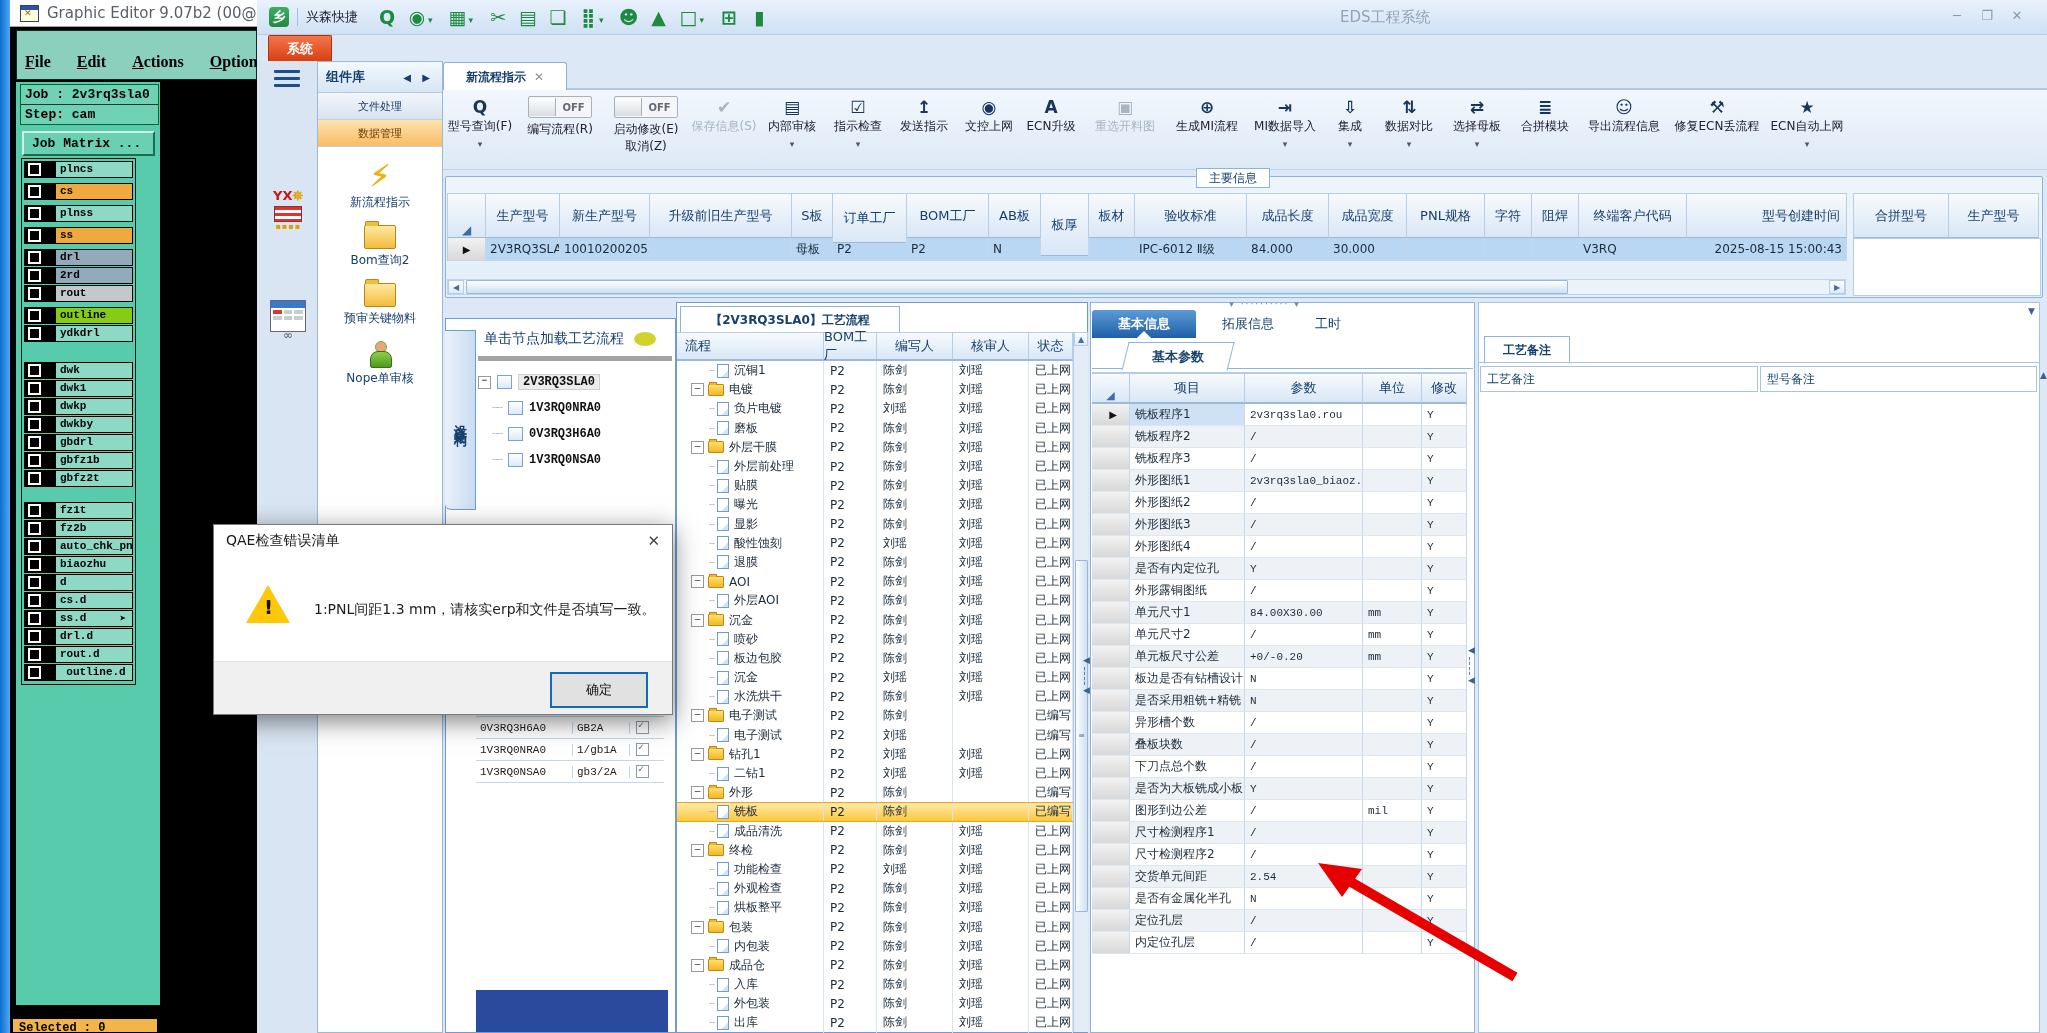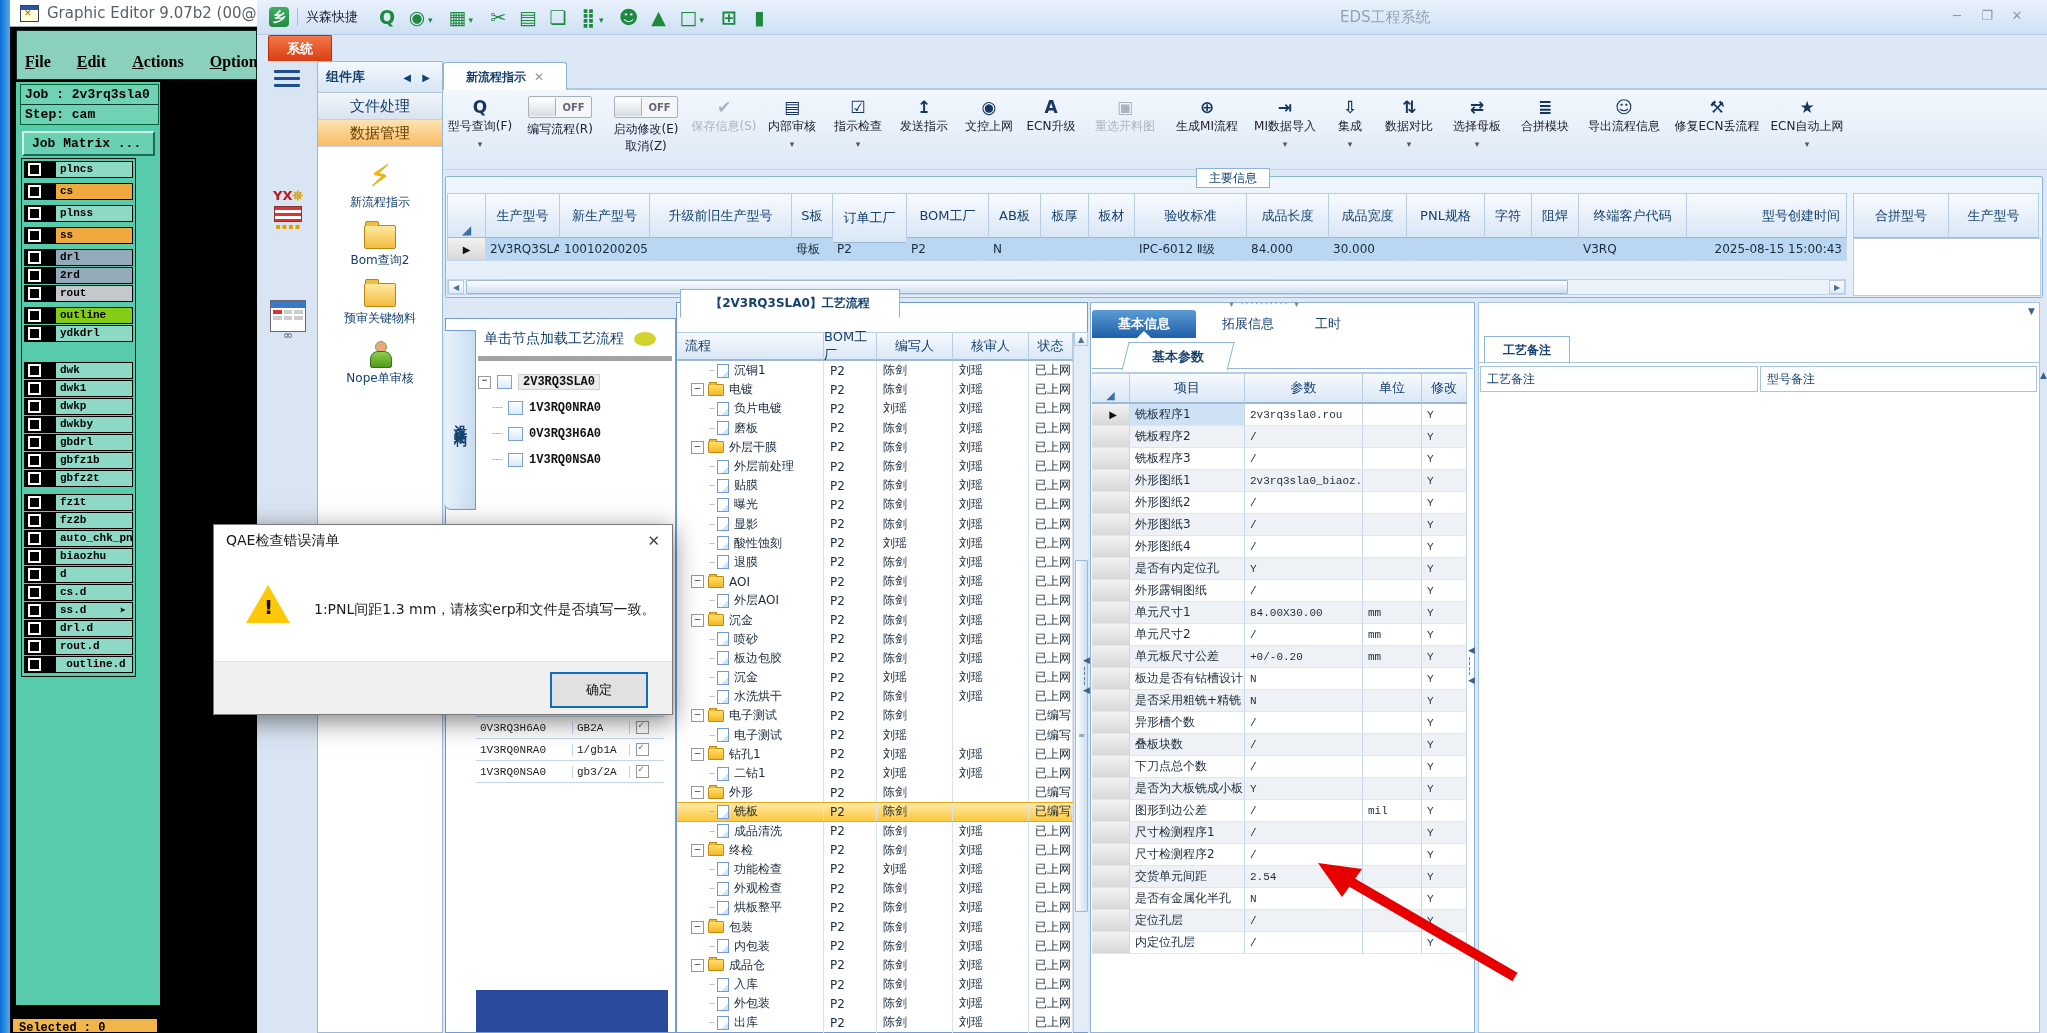--- a/index.html
+++ b/index.html
@@ -43,21 +43,21 @@
   .winbtn{color:#8b9aae;font-size:13px;width:30px;text-align:center;}
   .sys-tab{background:linear-gradient(#f4764a,#d83c12);color:#fff;font-size:13px;font-weight:bold;display:flex;align-items:center;justify-content:center;
            border:1px solid #b23009;border-bottom:none;border-radius:2px 2px 0 0;}
   .icon-strip{background:#d9e5f2;border-right:1px solid #bccfe4;}
   .hamburger span{display:block;width:26px;height:3px;background:#1c4f8a;margin-bottom:4px;border-radius:1px;}
   
   .comp-panel{background:#fff;border:1px solid #9ab8d8;box-sizing:border-box;}
   .comp-header{height:30px;background:linear-gradient(#f3f8fd,#d7e5f4);border-bottom:1px solid #b4c9e0;display:flex;align-items:center;
                font-weight:bold;color:#16406e;font-size:13px;padding:0 8px;}
   .comp-arrows{margin-left:auto;color:#16406e;font-size:10px;letter-spacing:4px;}
-  .comp-item{height:26px;display:flex;align-items:center;justify-content:center;font-size:15px;color:#16406e;
+  .comp-item{height:26px;display:flex;align-items:center;justify-content:center;font-size:11px;color:#16406e;
              background:linear-gradient(#f2f6fb,#d9e3ef);border-bottom:1px solid #c2d2e4;}
   .comp-item.active{background:linear-gradient(#fde3b0,#f8bc63);color:#6b3c00;}
   .tool-item{display:flex;flex-direction:column;align-items:center;margin-top:14px;}
   .tool-label{font-size:12px;color:#16406e;margin-top:3px;}
   .icon-lightning{color:#f5b400;font-size:30px;line-height:30px;text-shadow:0 0 1px #b07c00;}
   .icon-folder{width:30px;height:22px;position:relative;background:linear-gradient(#ffe9a0,#f2bc3e);border:1px solid #b9860f;border-radius:2px;}
   .icon-folder:before{content:"";position:absolute;top:-5px;left:0;width:12px;height:4px;background:#f2bc3e;border:1px solid #b9860f;border-bottom:none;border-radius:2px 2px 0 0;}
   .icon-person{width:24px;height:26px;position:relative;}
   .icon-person:before{content:"";position:absolute;left:7px;top:0;width:10px;height:10px;border-radius:50%;background:#e8a87c;border:1px solid #7a4;}
   .icon-person:after{content:"";position:absolute;left:2px;top:10px;width:20px;height:15px;border-radius:8px 8px 2px 2px;background:linear-gradient(#8ecf4a,#4f9a1c);border:1px solid #39701a;}
@@ -255,21 +255,21 @@
           <span class="layer-chk"></span>
         </span>
         <span class="layer-label" style="background: rgb(142, 217, 198);">gbdrl</span>
       </div>
       <div class="layer-row" style="margin-bottom: 1px;">
         <span class="layer-chk-strip">
           <span class="layer-chk"></span>
         </span>
         <span class="layer-label" style="background: rgb(142, 217, 198);">gbfz1b</span>
       </div>
-      <div class="layer-row" style="margin-bottom: 7px;">
+      <div class="layer-row" style="margin-bottom: 15px;">
         <span class="layer-chk-strip">
           <span class="layer-chk"></span>
         </span>
         <span class="layer-label" style="background: rgb(142, 217, 198);">gbfz2t</span>
       </div>
       <div class="layer-row" style="margin-bottom: 1px;">
         <span class="layer-chk-strip">
           <span class="layer-chk"></span>
         </span>
         <span class="layer-label" style="background: rgb(142, 217, 198);">fz1t</span>
@@ -537,21 +537,21 @@
         <div class="tbl-hdr-cell" style="width: 38px; height: 45px;">
           <span style="color: rgb(58, 110, 165); font-size: 12px; align-self: flex-end;">◢</span>
         </div>
         <div class="tbl-hdr-cell" style="width: 74px; height: 45px;">生产型号</div>
         <div class="tbl-hdr-cell" style="width: 90px; height: 45px;">新生产型号</div>
         <div class="tbl-hdr-cell" style="width: 142px; height: 45px;">升级前旧生产型号</div>
         <div class="tbl-hdr-cell" style="width: 41px; height: 45px;">S板</div>
         <div class="tbl-hdr-cell" style="width: 74px; height: 50px;">订单工厂</div>
         <div class="tbl-hdr-cell" style="width: 82px; height: 45px;">BOM工厂</div>
         <div class="tbl-hdr-cell" style="width: 52px; height: 45px;">AB板</div>
-        <div class="tbl-hdr-cell" style="width: 48px; height: 45px;">板厚</div>
+        <div class="tbl-hdr-cell" style="width: 48px; height: 63px;">板厚</div>
         <div class="tbl-hdr-cell" style="width: 46px; height: 45px;">板材</div>
         <div class="tbl-hdr-cell" style="width: 112px; height: 45px;">验收标准</div>
         <div class="tbl-hdr-cell" style="width: 82px; height: 45px;">成品长度</div>
         <div class="tbl-hdr-cell" style="width: 78px; height: 45px;">成品宽度</div>
         <div class="tbl-hdr-cell" style="width: 78px; height: 45px;">PNL规格</div>
         <div class="tbl-hdr-cell" style="width: 47px; height: 45px;">字符</div>
         <div class="tbl-hdr-cell" style="width: 47px; height: 45px;">阻焊</div>
         <div class="tbl-hdr-cell" style="width: 108px; height: 45px;">终端客户代码</div>
         <div class="tbl-hdr-cell" style="width: 160px; height: 45px; justify-content: flex-end; padding-right: 6px;">型号创建时间</div>
       </div>
@@ -635,21 +635,21 @@
       </div>
       <div class="mrg-row">
         <span class="c1">1V3RQ0NSA0</span>
         <span class="c2">gb3/2A</span>
         <span class="mrg-chk"></span>
       </div>
     </div>
   <div class="abs navy-strip" style="left:476px;top:990px;width:192px;height:42px;"></div>
 
   <div class="abs panel" style="left:676px;top:302px;width:412px;height:731px;"></div>
-  <div class="abs mini-tab" style="left:680px;top:289px;width:218px;height:27px;font-weight:bold;border-bottom:1px solid #fff;">【2V3RQ3SLA0】工艺流程</div>
+  <div class="abs mini-tab" style="left:680px;top:306px;width:218px;height:27px;font-weight:bold;border-bottom:1px solid #fff;">【2V3RQ3SLA0】工艺流程</div>
   <div class="abs" style="left:677px;top:332px;width:396px;">
     <div class="flow-hdr" id="flowHdr" style="height:28px;">
         <div class="tbl-hdr-cell" style="width: 147px; height: 28px; justify-content: flex-start; padding-left: 8px;">流程</div>
         <div class="tbl-hdr-cell" style="width: 53px; height: 28px; justify-content: center;">BOM工厂</div>
         <div class="tbl-hdr-cell" style="width: 76px; height: 28px; justify-content: center;">编写人</div>
         <div class="tbl-hdr-cell" style="width: 76px; height: 28px; justify-content: center;">核审人</div>
         <div class="tbl-hdr-cell" style="width: 44px; height: 28px; justify-content: center;">状态</div>
       </div>
     <div id="flowBody">
         <div class="flow-row">

